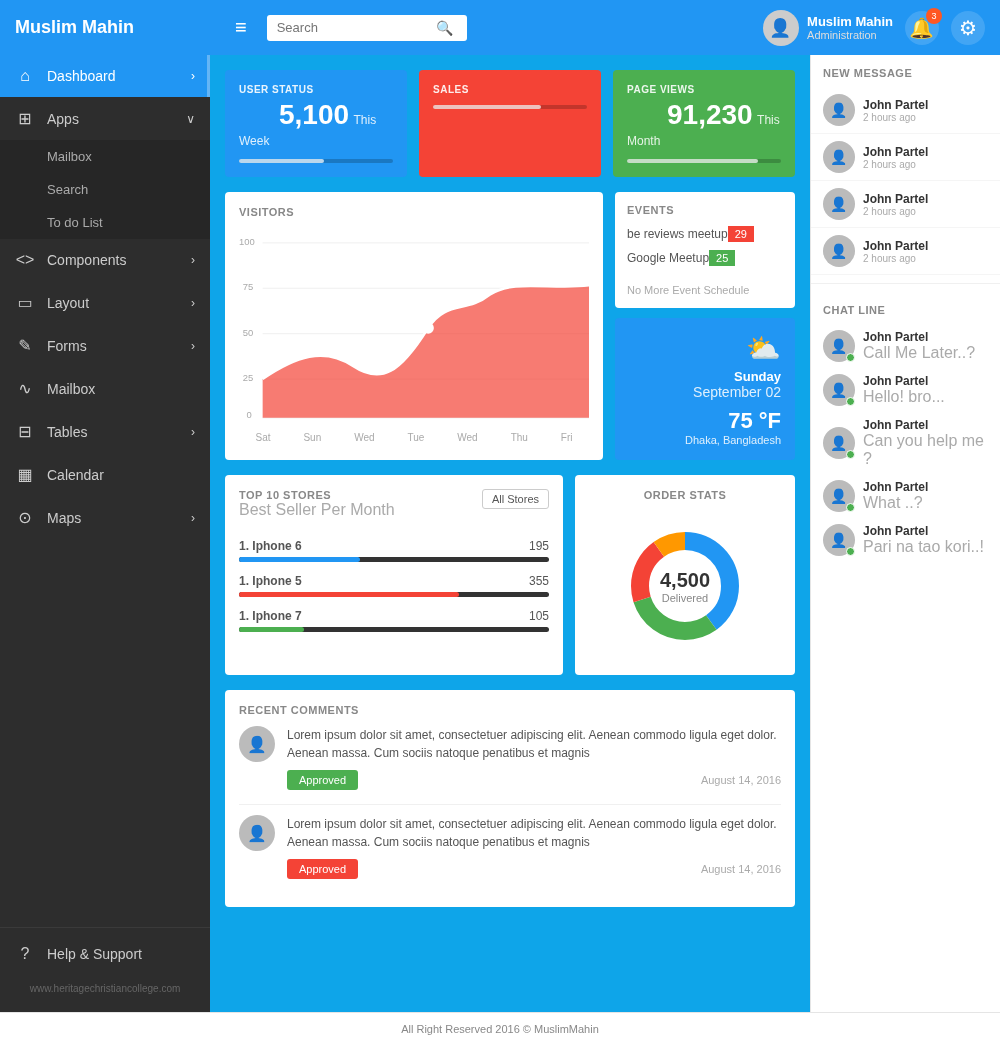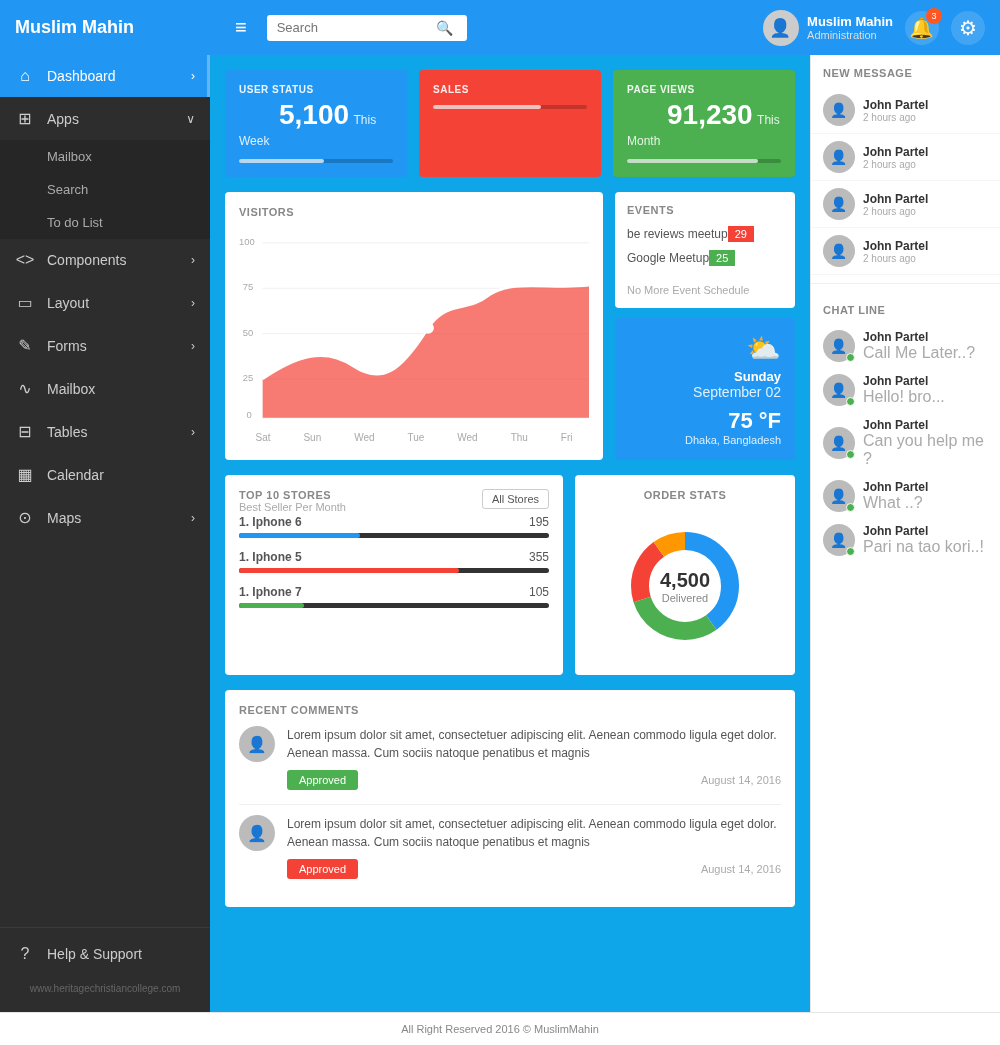--- a/index.html
+++ b/index.html
@@ -279,24 +279,24 @@
     
     .row3 { display: flex; gap: 12px; margin-bottom: 15px; }
 
     
     .top-stores {
       flex: 1;
       background: white;
       border-radius: 4px;
       padding: 14px;
     }
-    .stores-header { display: flex; justify-content: space-between; align-items: flex-start; margin-bottom: 2px; }
+    .stores-header { display: flex; justify-content: space-between; align-items: flex-start; margin-bottom: 20px; }
     .stores-title-block { }
     .stores-title { font-size: 11px; font-weight: bold; color: #888; letter-spacing: 0.5px; }
-    .stores-sub { font-size: 11px; color: #aaa; }
+    .stores-sub { font-size: 16px; color: #aaa; }
     .all-stores-btn {
       border: 1px solid #ccc;
       background: white;
       padding: 3px 9px;
       font-size: 11px;
       border-radius: 3px;
       cursor: pointer;
       color: #555;
     }
     .store-row { margin-bottom: 12px; }

